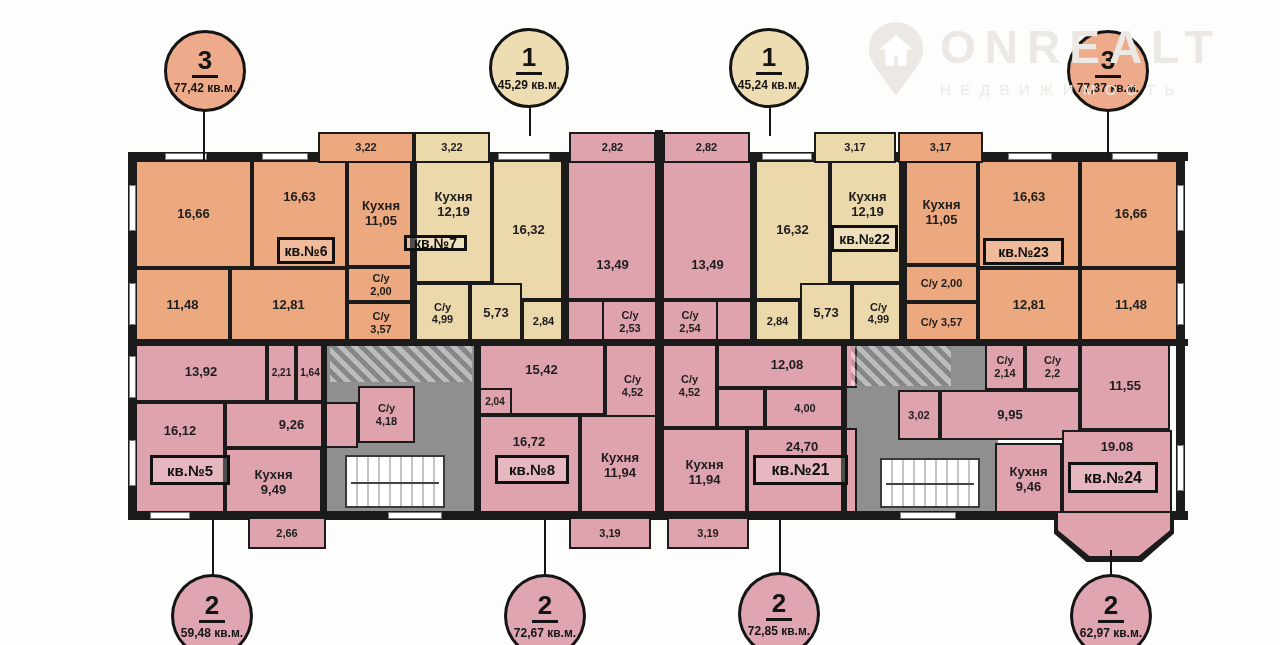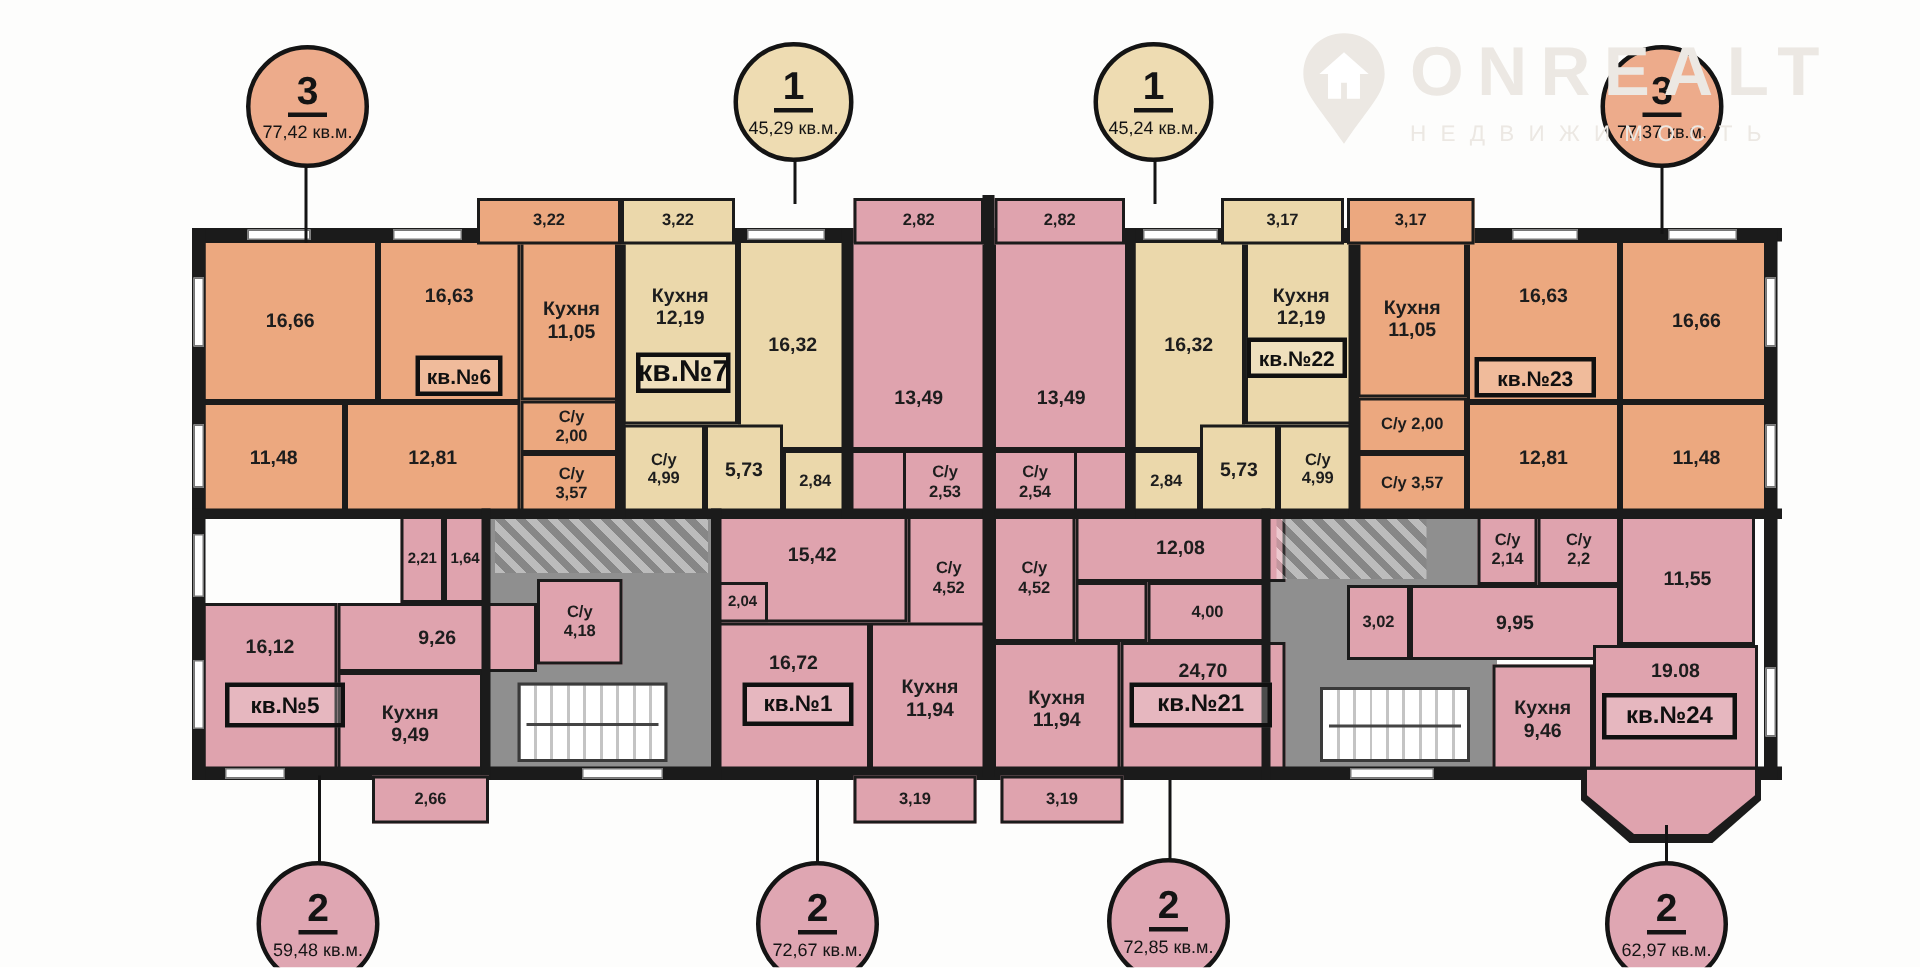--- a/index.html
+++ b/index.html
@@ -23,21 +23,21 @@
   .stairs{position:absolute;background:repeating-linear-gradient(90deg,#ffffff 0 9px,#c4c4c4 9px 11px);
           border:2px solid #3a3a3a;box-sizing:border-box;z-index:3;}
   .stairs::after{content:"";position:absolute;left:4%;right:4%;top:50%;border-top:2px solid #444;}
   .hatch{position:absolute;background:repeating-linear-gradient(45deg,rgba(255,255,255,.40) 0 5px,
          rgba(110,110,110,.25) 5px 10px);z-index:3;}
   .stem{position:absolute;width:2px;background:#141414;z-index:7;}
   .badge{position:absolute;box-sizing:border-box;border:3px solid #141414;border-radius:50%;
          display:flex;flex-direction:column;align-items:center;justify-content:center;z-index:30;}
   .badge .n{font-weight:700;font-size:26px;line-height:1.05;color:#141414;
             border-bottom:3px solid #141414;padding:0 6px;}
-  .badge .a{font-weight:400;font-size:12px;color:#141414;margin-top:3px;white-space:nowrap;}
+  .badge .a{font-weight:700;font-size:12px;color:#141414;margin-top:3px;white-space:nowrap;}
   .bg-o{background:#edab8b;}
   .bg-b{background:#eedcb2;}
   .bg-p{background:#dfa6b2;}
   .wm{position:absolute;left:866px;top:20px;display:flex;align-items:flex-end;z-index:40;
       pointer-events:none;}
   .wm-text{margin-left:14px;}
   .wm-brand{font-weight:700;font-size:46px;letter-spacing:9px;color:#ece8e3;line-height:1.1;}
   .wm-sub{font-weight:400;font-size:15px;letter-spacing:9.5px;color:#ece8e3;margin-top:8px;}
   .bayO{position:absolute;background:#1b1b1b;z-index:5;
         clip-path:polygon(0 0,100% 0,100% 42%,73% 100%,27% 100%,0 42%);}
@@ -160,20 +160,23 @@
   <div class="room o sm" style="left:905px;top:302px;width:73px;height:41px">
       <span>С/у 3,57</span>
     </div>
   <div class="room o" style="left:978px;top:268px;width:102px;height:75px">
       <span>12,81</span>
     </div>
   <div class="room o" style="left:1080px;top:268px;width:102px;height:75px">
       <span>11,48</span>
     </div>
 
+  <div class="room p" style="left:135px;top:343px;width:132px;height:59px">
+      <span>13,92</span>
+    </div>
   <div class="room p xs" style="left:267px;top:343px;width:29px;height:59px">
       <span>2,21</span>
     </div>
   <div class="room p xs" style="left:296px;top:343px;width:28px;height:59px">
       <span>1,64</span>
     </div>
   <div class="room p" style="left:225px;top:402px;width:133px;height:46px">
       <span>9,26</span>
     </div>
   <div class="room p sm" style="left:358px;top:386px;width:57px;height:57px">
@@ -310,25 +313,25 @@
     </div>
   <div class="bayO" style="left:1054px;top:513px;width:120px;height:49px"></div>
   <div class="bayI" style="left:1058px;top:513px;width:112px;height:43px"></div>
 
   <div class="kvbox" style="left:150px;top:455px;width:80px;height:30px">
       <span>кв.№5</span>
     </div>
   <div class="kvbox" style="left:277px;top:237px;width:58px;height:27px;font-size:14px">
       <span>кв.№6</span>
     </div>
-  <div class="kvbox" style="left:424px;top:235px;width:63px;height:27px;font-size:20px">
+  <div class="kvbox" style="left:404px;top:235px;width:63px;height:16px;font-size:14px">
       <span>кв.№7</span>
     </div>
   <div class="kvbox" style="left:495px;top:455px;width:74px;height:29px">
-      <span>кв.№1</span>
+      <span>кв.№8</span>
     </div>
   <div class="kvbox" style="left:753px;top:455px;width:95px;height:30px;font-size:16px">
       <span>кв.№21</span>
     </div>
   <div class="kvbox" style="left:831px;top:225px;width:67px;height:27px;font-size:14px">
       <span>кв.№22</span>
     </div>
   <div class="kvbox" style="left:983px;top:238px;width:81px;height:27px;font-size:14px">
       <span>кв.№23</span>
     </div>

